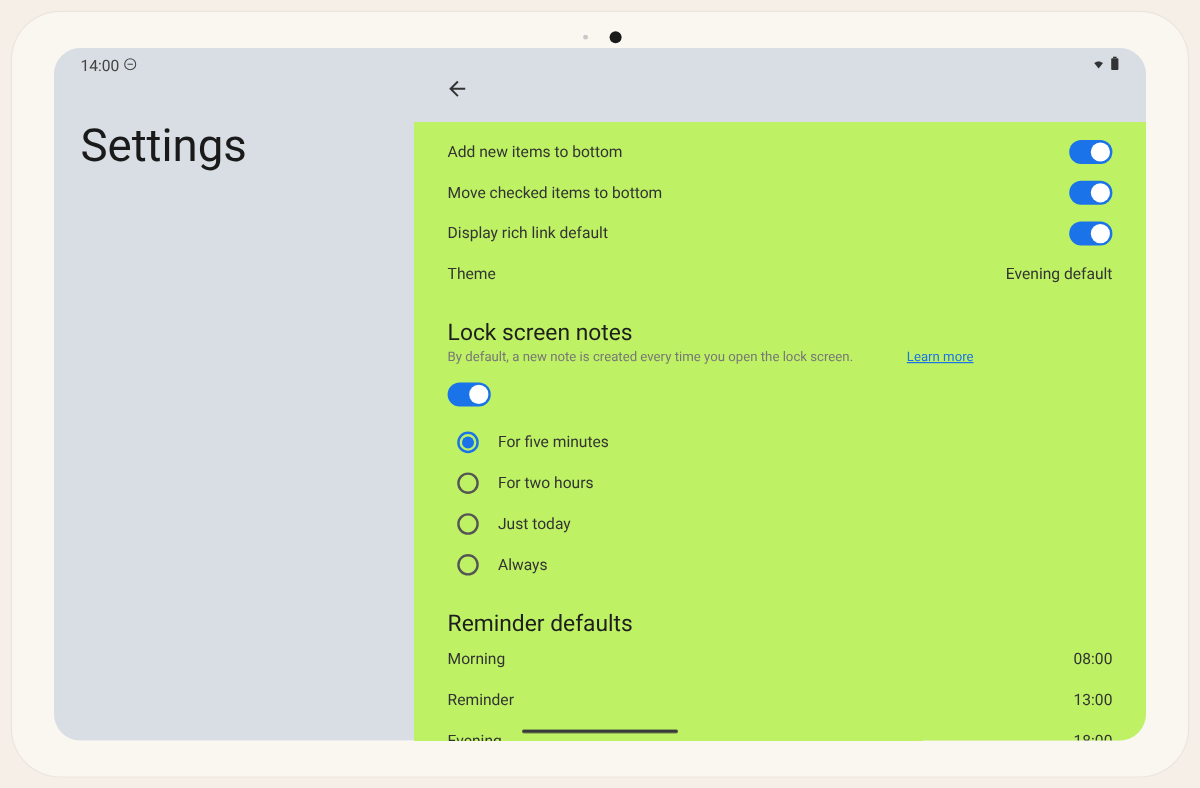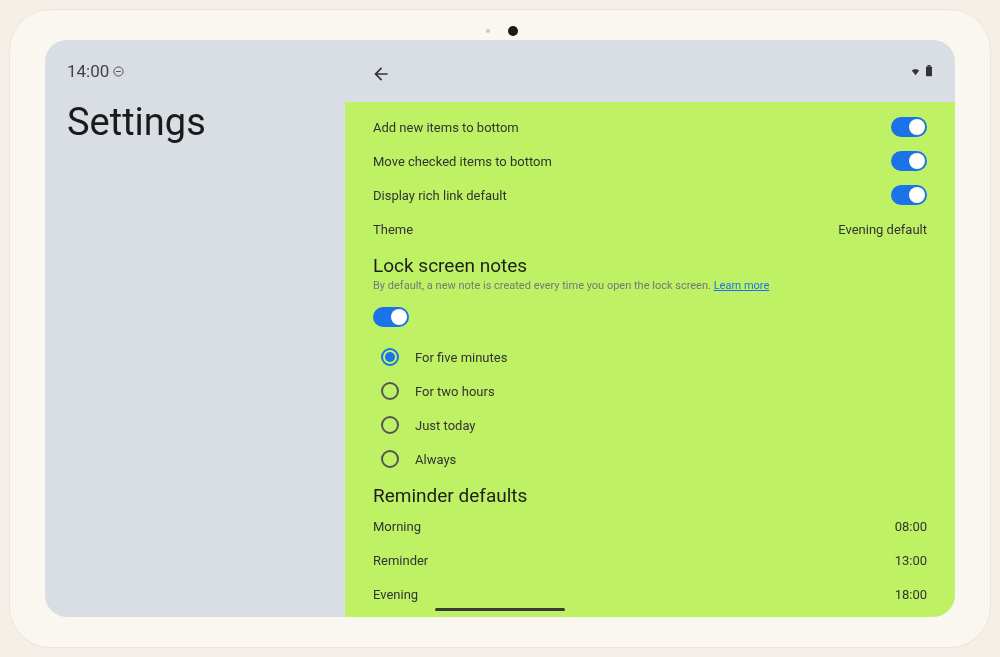--- a/index.html
+++ b/index.html
@@ -50,29 +50,29 @@
       width: 100%;
       height: 100%;
       background: #e8ecf0;
       border-radius: 22px;
       overflow: hidden;
       display: flex;
       position: relative;
     }
     .status-bar {
       position: absolute;
-      top: 16px;
+      top: 0;
       left: 0;
       right: 0;
       height: 30px;
       display: flex;
       align-items: center;
       justify-content: space-between;
       padding: 0 22px;
-      font-size: 17px;
+      font-size: 13px;
       color: #444;
       z-index: 10;
     }
     .status-left {
       display: flex;
       align-items: center;
       gap: 4px;
     }
     .status-right {
       display: flex;
@@ -128,31 +128,32 @@
       margin-bottom: 4px;
       overflow: hidden;
       height: 14px;
       display: flex;
       align-items: flex-end;
     }
     .section-header {
       font-size: 19px;
       font-weight: 400;
       color: #1e1e1e;
-      margin-top: 8px;
+      margin-top: 20px;
       margin-bottom: 2px;
     }
     .section-subtitle {
       font-size: 11px;
       color: #777;
       margin-bottom: 8px;
     }
     .section-subtitle a {
       color: #1a73e8;
       text-decoration: underline;
+      margin-left: 42px;
     }
     .row {
       display: flex;
       align-items: center;
       justify-content: space-between;
       min-height: 34px;
       padding: 4px 0;
     }
     .row-label {
       font-size: 13px;

